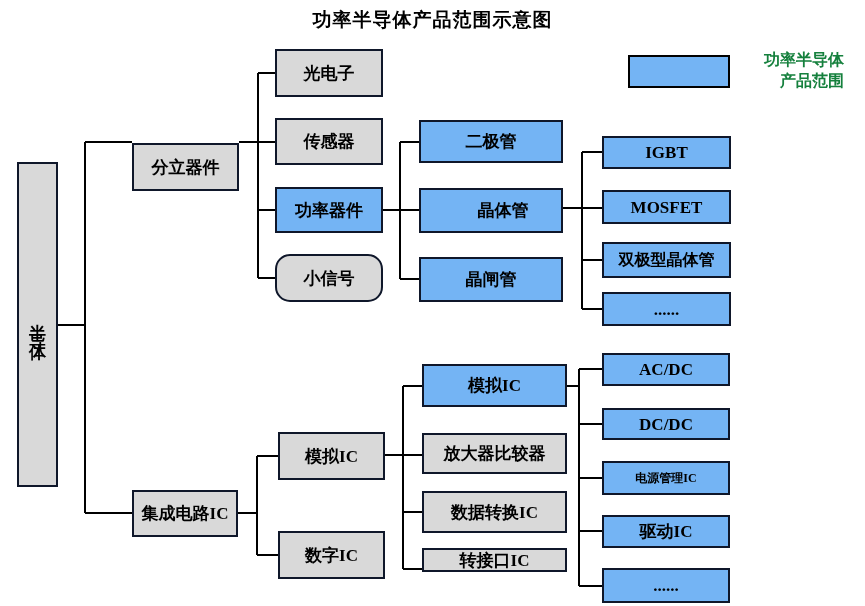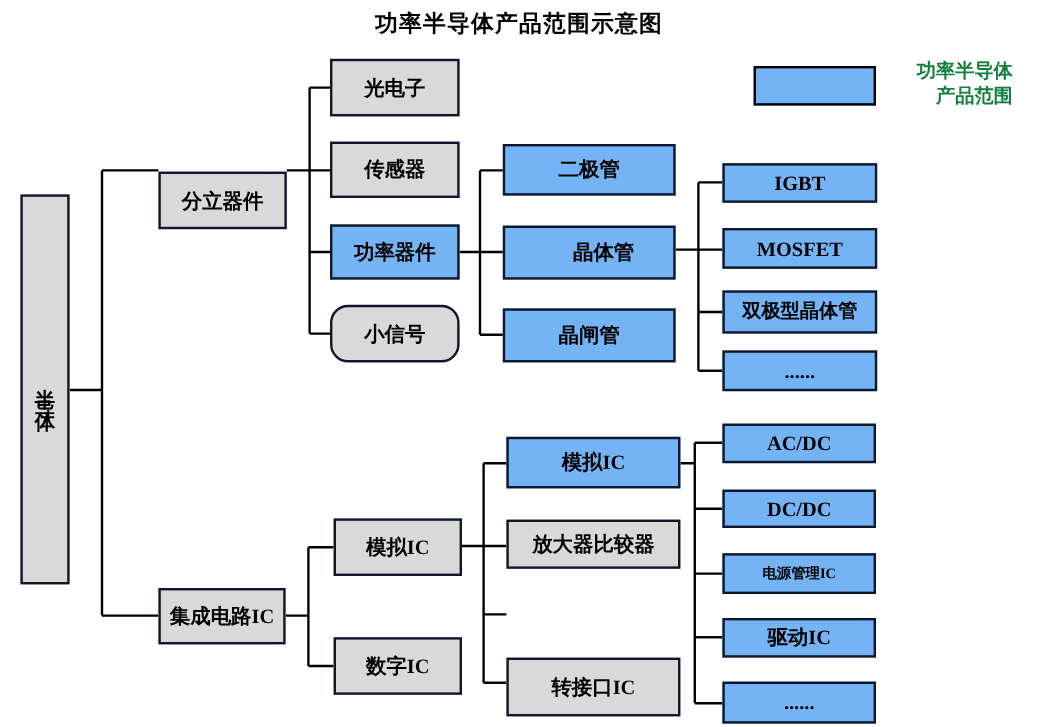--- a/index.html
+++ b/index.html
@@ -82,21 +82,22 @@
   <div class="node blue" style="left:602px;top:136px;width:129px;height:33px;">IGBT</div>
   <div class="node blue" style="left:602px;top:190px;width:129px;height:34px;">MOSFET</div>
   <div class="node blue" style="left:602px;top:242px;width:129px;height:36px;font-size:16px;">双极型晶体管</div>
   <div class="node blue" style="left:602px;top:292px;width:129px;height:34px;">......</div>
 
   <div class="node gray" style="left:278px;top:432px;width:107px;height:48px;">模拟IC</div>
   <div class="node gray" style="left:278px;top:531px;width:107px;height:48px;">数字IC</div>
 
   <div class="node blue" style="left:422px;top:364px;width:145px;height:43px;">模拟IC</div>
   <div class="node gray" style="left:422px;top:433px;width:145px;height:41px;">放大器比较器</div>
-  <div class="node gray" style="left:422px;top:548px;width:145px;height:49px;">转接口IC</div>
+  <div class="node gray" style="left:422px;top:491px;width:145px;height:42px;">数据转换IC</div>
+  <div class="node gray" style="left:422px;top:548px;width:145px;height:24px;">转接口IC</div>
 
   <div class="node blue" style="left:602px;top:353px;width:128px;height:33px;">AC/DC</div>
   <div class="node blue" style="left:602px;top:408px;width:128px;height:32px;">DC/DC</div>
   <div class="node blue" style="left:602px;top:461px;width:128px;height:34px;font-size:12px;">电源管理IC</div>
   <div class="node blue" style="left:602px;top:515px;width:128px;height:33px;">驱动IC</div>
   <div class="node blue" style="left:602px;top:568px;width:128px;height:35px;">......</div>
 
 </div>
 
 </body></html>

